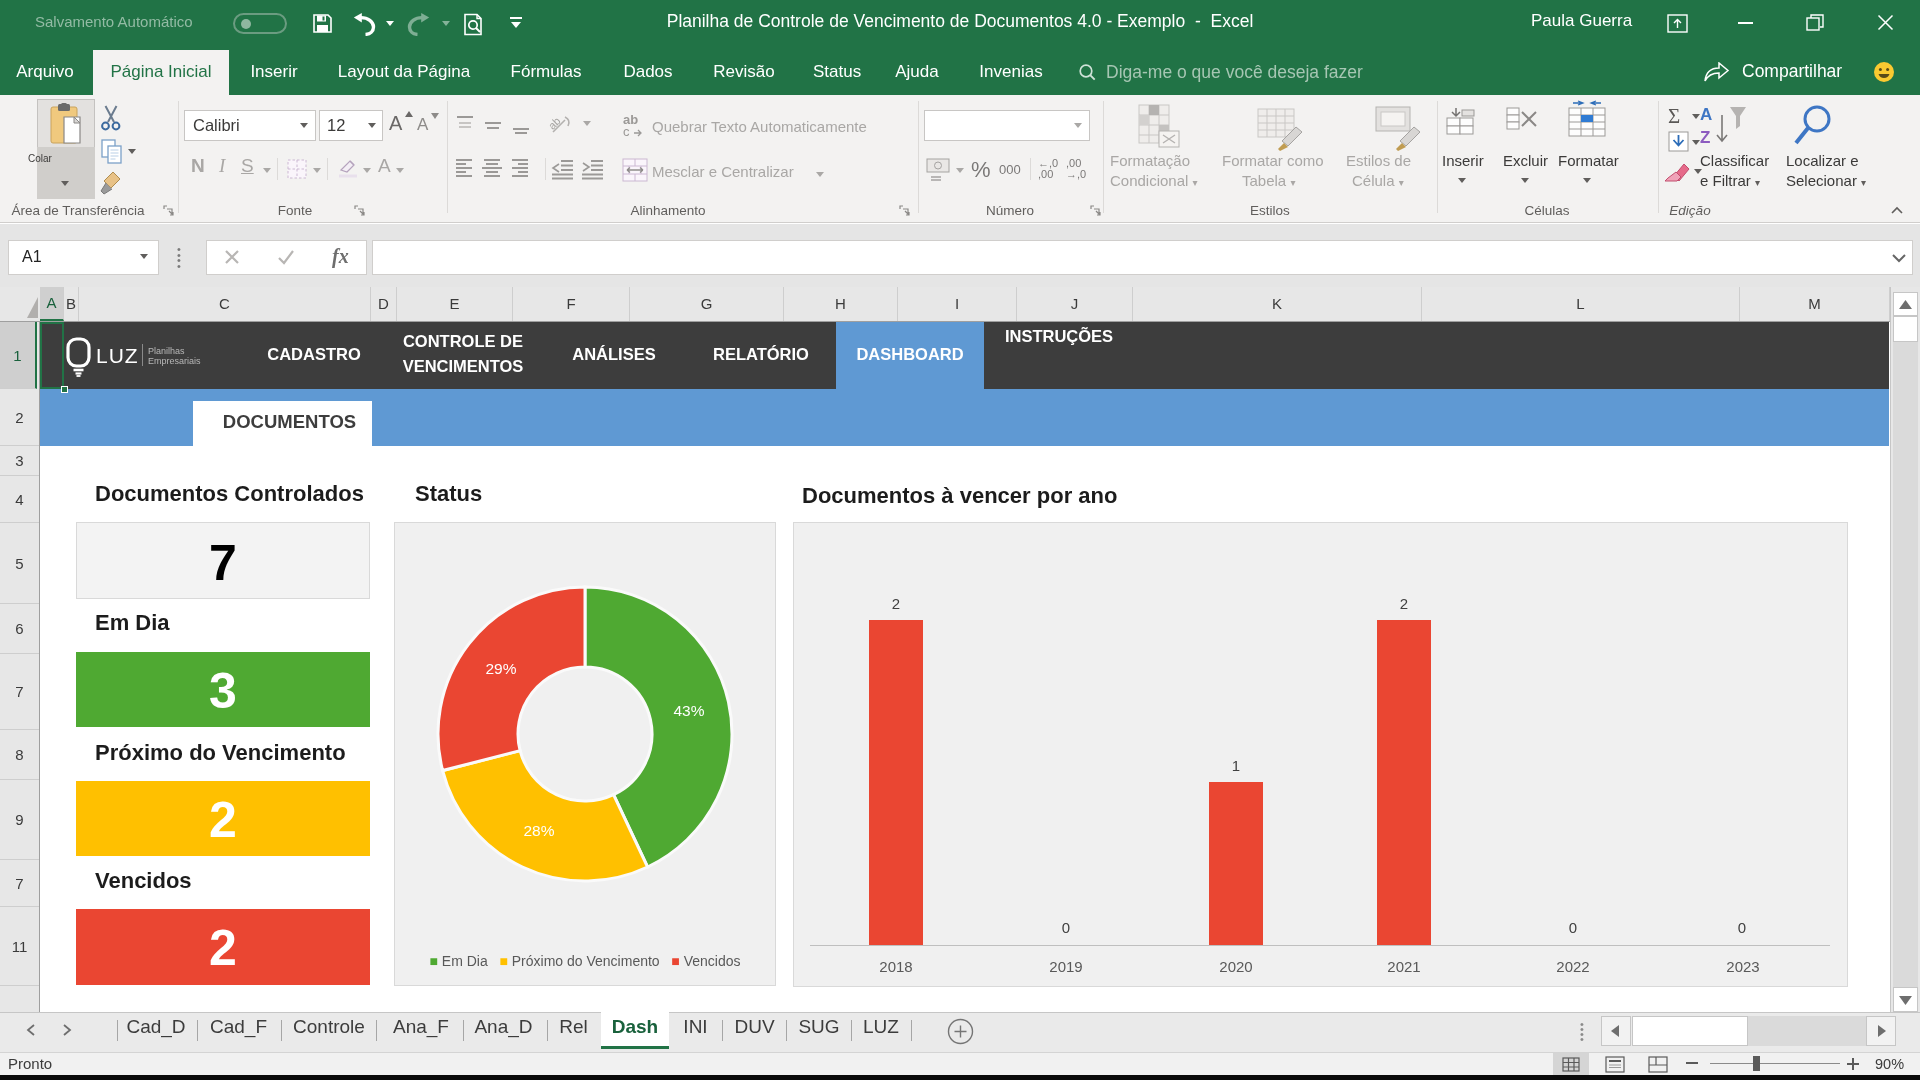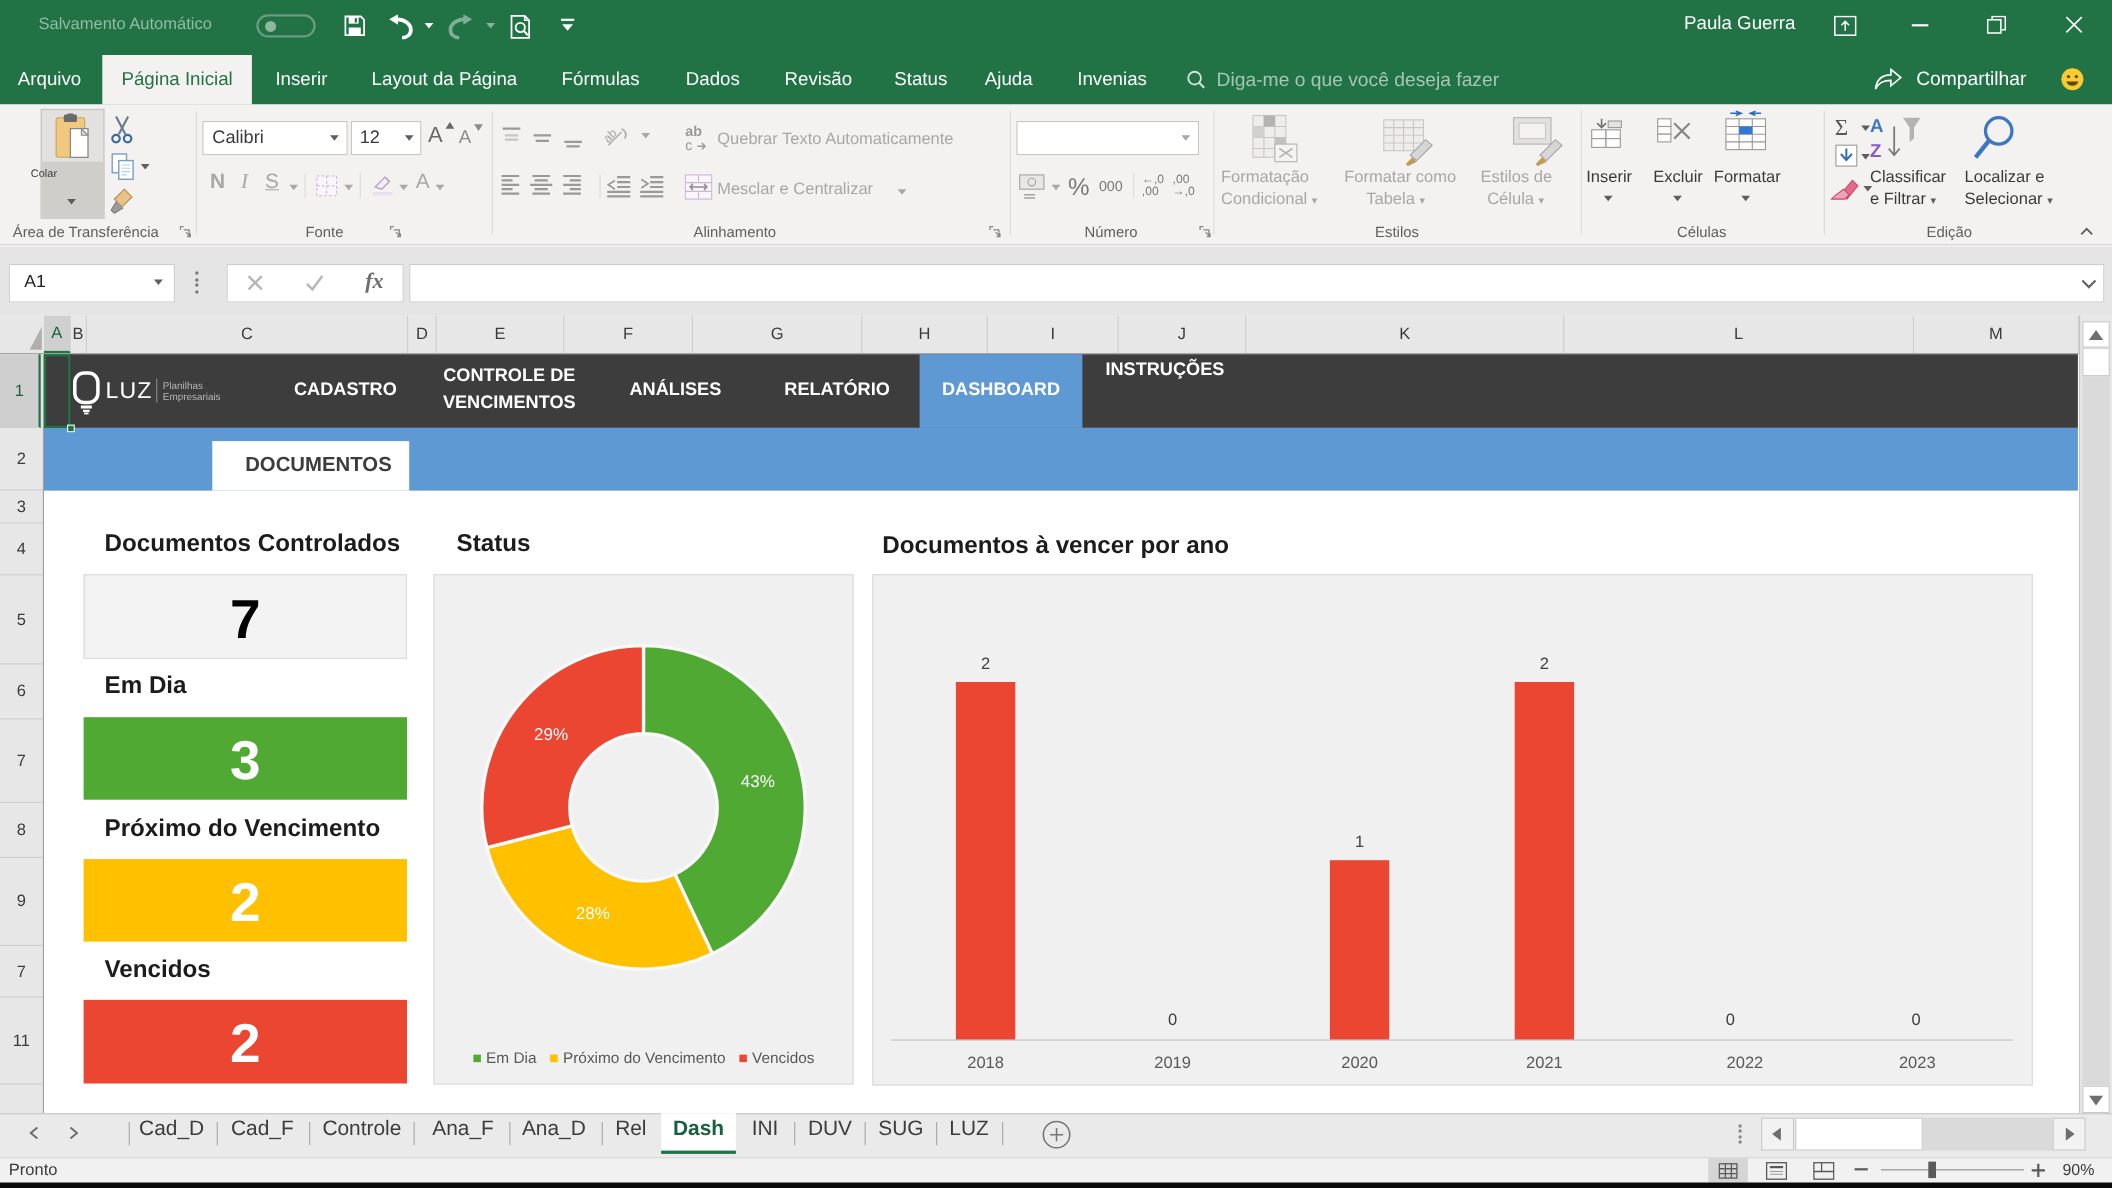--- a/index.html
+++ b/index.html
@@ -99,20 +99,21 @@
   <svg class="qat" style="left:463px;" width="22" height="23" viewBox="0 0 22 23">
       <path d="M2 1.5 h12 l4 4 v16 h-16 z" fill="none" stroke="#fff" stroke-width="1.6"></path>
       <path d="M14 1.5 v4 h4" fill="none" stroke="#fff" stroke-width="1.4"></path>
       <circle cx="10" cy="12" r="4.2" fill="none" stroke="#fff" stroke-width="1.7"></circle>
       <path d="M13 15 l4 4" stroke="#fff" stroke-width="1.9"></path>
     </svg>
 
   <div class="wctl" style="left:510px; top:17px; width:12px; height:2px; background:#fff;"></div>
   <div class="wctl" style="left:511px; top:22px; width:0; height:0; border-left:5px solid transparent; border-right:5px solid transparent; border-top:6px solid #fff;"></div>
 
+  <div class="abs" id="doctitle">Planilha de Controle de Vencimento de Documentos 4.0 - Exemplo&nbsp; -&nbsp; Excel</div>
   <div class="abs" id="username">Paula Guerra</div>
 
   <svg class="wctl" style="left:1667px;" width="21" height="19" viewBox="0 0 21 19">
       <rect x="1" y="1" width="19" height="17" fill="none" stroke="#fff" stroke-width="1.4"></rect>
       <path d="M10.5 14 v-8 M7 9 l3.5-3.5 L14 9" fill="none" stroke="#fff" stroke-width="1.4"></path>
     </svg>
   <div class="wctl" style="left:1738px; top:22px; width:15px; height:1.6px; background:#fff;"></div>
   <svg class="wctl" style="left:1806px;" width="18" height="17" viewBox="0 0 18 17">
       <rect x="1" y="4" width="12" height="12" fill="none" stroke="#fff" stroke-width="1.4"></rect>
       <path d="M5 4 v-3 h12 v12 h-3" fill="none" stroke="#fff" stroke-width="1.4"></path>
@@ -372,21 +373,21 @@
       <path d="M20 6 v26 m-5 -6 l5 6 l5 -6" fill="none" stroke="#7a7877" stroke-width="1.6" transform="translate(2 6)"></path>
     </svg>
   <div class="ribtxt" style="left:1700px; top:152px;">Classificar</div>
   <div class="ribtxt" style="left:1700px; top:172px;">e Filtrar <span style="font-size:10px; color:#605e5c;">▾</span></div>
   <svg class="abs" style="left:1792px; top:104px;" width="44" height="44" viewBox="0 0 44 44">
       <circle cx="25" cy="15" r="12" fill="none" stroke="#3e76c4" stroke-width="3"></circle>
       <path d="M16 24 L4 39" stroke="#3e76c4" stroke-width="4"></path>
     </svg>
   <div class="ribtxt" style="left:1786px; top:152px;">Localizar e</div>
   <div class="ribtxt" style="left:1786px; top:172px;">Selecionar <span style="font-size:10px; color:#605e5c;">▾</span></div>
-  <div class="glabel" style="left:1697px; width:150px;">Edição</div>
+  <div class="glabel" style="left:1615px; width:150px;font-style:italic;">Edição</div>
   <svg class="abs" style="left:1890px; top:205px;" width="14" height="10" viewBox="0 0 14 10">
       <path d="M2 8 l5 -5 l5 5" fill="none" stroke="#605e5c" stroke-width="1.6"></path>
     </svg>
 
   <div class="abs" id="fbar"></div>
   <div class="fbox" style="left:8px; width:151px;"></div>
   <div class="abs" style="left:22px; top:248px; font-size:16px; color:#222;">A1</div>
   <div class="caret" style="left:140px; top:254px;"></div>
   <div class="abs" style="left:177px; top:247px; color:#7a7a7a; font-size:11px; line-height:5.5px;">•<br>•<br>•<br>•</div>
   <div class="fbox" style="left:206px; width:161px;"></div>
@@ -490,21 +491,21 @@
   <div class="blab" style="left:866px; top:595px;">2</div>
   <div class="blab" style="left:1036px; top:919px;">0</div>
   <div class="blab" style="left:1206px; top:757px;">1</div>
   <div class="blab" style="left:1374px; top:595px;">2</div>
   <div class="blab" style="left:1543px; top:919px;">0</div>
   <div class="blab" style="left:1712px; top:919px;">0</div>
   <div class="ylab" style="left:866px; top:958px;">2018</div>
   <div class="ylab" style="left:1036px; top:958px;">2019</div>
   <div class="ylab" style="left:1206px; top:958px;">2020</div>
   <div class="ylab" style="left:1374px; top:958px;">2021</div>
-  <div class="ylab" style="left:1543px; top:958px;text-align:right;">2022</div>
+  <div class="ylab" style="left:1543px; top:958px;">2022</div>
   <div class="ylab" style="left:1713px; top:958px;">2023</div>
 
   <div class="abs" id="vscroll"></div>
   <div class="abs" style="left:1893px; top:292px; width:25px; height:24px; background:#fff; border:1px solid #c6c6c6;"></div>
   <svg class="abs" style="left:1899px; top:300px;" width="13" height="9" viewBox="0 0 13 9">
       <path d="M6.5 0 L13 9 H0 z" fill="#6e6e6e"></path>
     </svg>
   <div class="abs" style="left:1893px; top:316px; width:25px; height:26px; background:#fff; border:1px solid #c6c6c6;"></div>
   <div class="abs" style="left:1893px; top:342px; width:25px; height:645px; background:#dadada;"></div>
   <div class="abs" style="left:1893px; top:987px; width:25px; height:25px; background:#fff; border:1px solid #c6c6c6;"></div>

